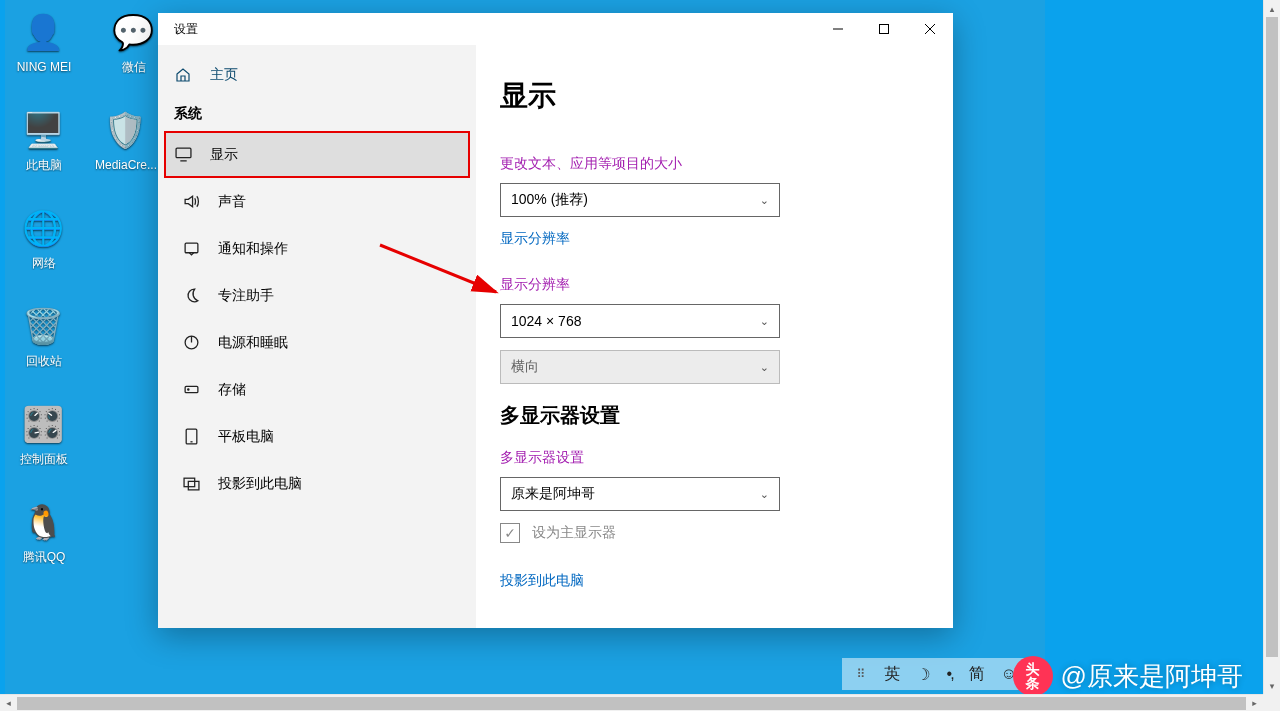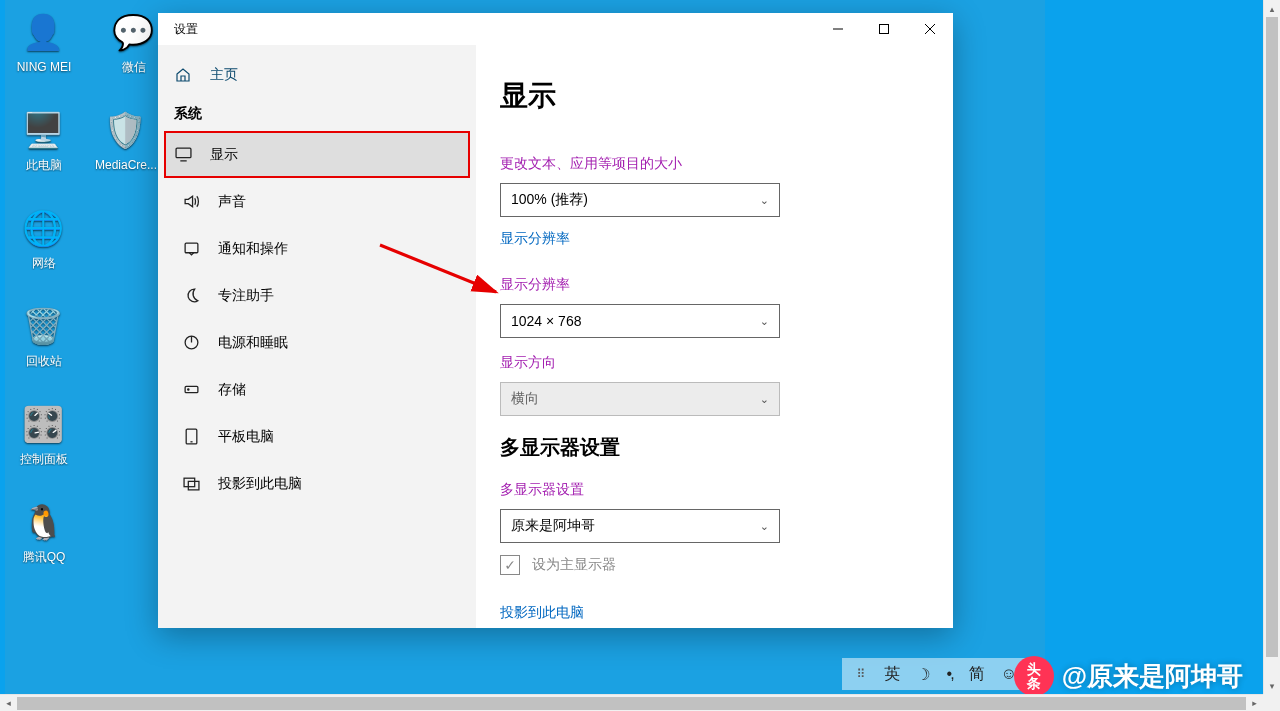--- a/index.html
+++ b/index.html
@@ -55,21 +55,21 @@
   .chk-row{display:flex;align-items:center;gap:12px;font-size:14px;color:#888;margin-top:4px;margin-bottom:28px;}
   .chk{width:20px;height:20px;border:1px solid #888;display:flex;align-items:center;justify-content:center;color:#888;font-size:14px;}
 
   
   .arrow-annot{position:absolute;pointer-events:none;}
 
   
   .ime-bar{position:absolute;right:232px;bottom:4px;height:32px;display:flex;align-items:center;gap:16px;color:#222;font-size:16px;background:rgba(255,255,255,.5);padding:0 14px;}
   .watermark{position:absolute;right:20px;bottom:-2px;display:flex;align-items:center;gap:8px;}
   .wm-logo{width:40px;height:40px;border-radius:50%;background:#ff3355;color:#fff;display:flex;align-items:center;justify-content:center;font-weight:700;font-size:18px;}
-  .wm-text{color:#fff;font-size:26px;font-weight:700;text-shadow:0 0 6px rgba(0,0,0,.3);}
+  .wm-text{color:#fff;font-size:26px;font-weight:400;text-shadow:0 0 6px rgba(0,0,0,.3);}
 
   svg{display:block}
 </style>
 </head>
 <body>
 
 <div class="desktop">
   <div class="desktop-inner"></div>
 
   <div id="dicons">
@@ -225,21 +225,20 @@
           <span class="chev">⌄</span>
         </div>
         <a class="link">显示分辨率</a>
 
         <div class="field-label">显示分辨率</div>
         <div class="sel">
           <span>1024 × 768</span>
           <span class="chev">⌄</span>
         </div>
 
-        <div class="field-label" style="margin-top:16px">显示方向</div>
         <div class="sel disabled">
           <span>横向</span>
           <span class="chev">⌄</span>
         </div>
 
         <div class="section-h2">多显示器设置</div>
         <div class="field-label">多显示器设置</div>
         <div class="sel">
           <span>原来是阿坤哥</span>
           <span class="chev">⌄</span>

